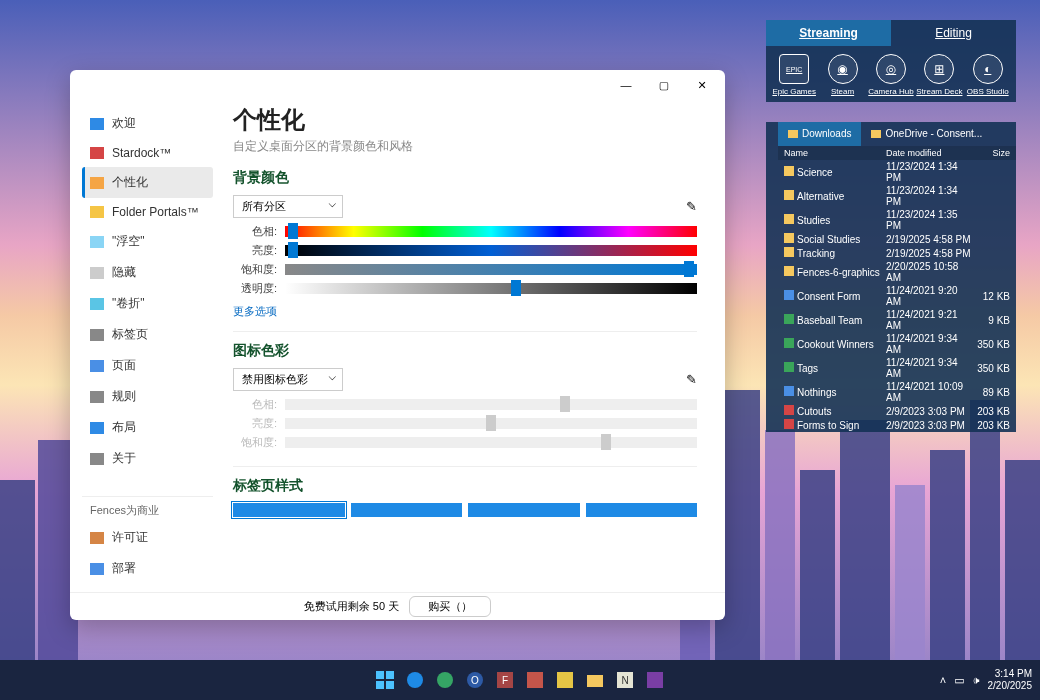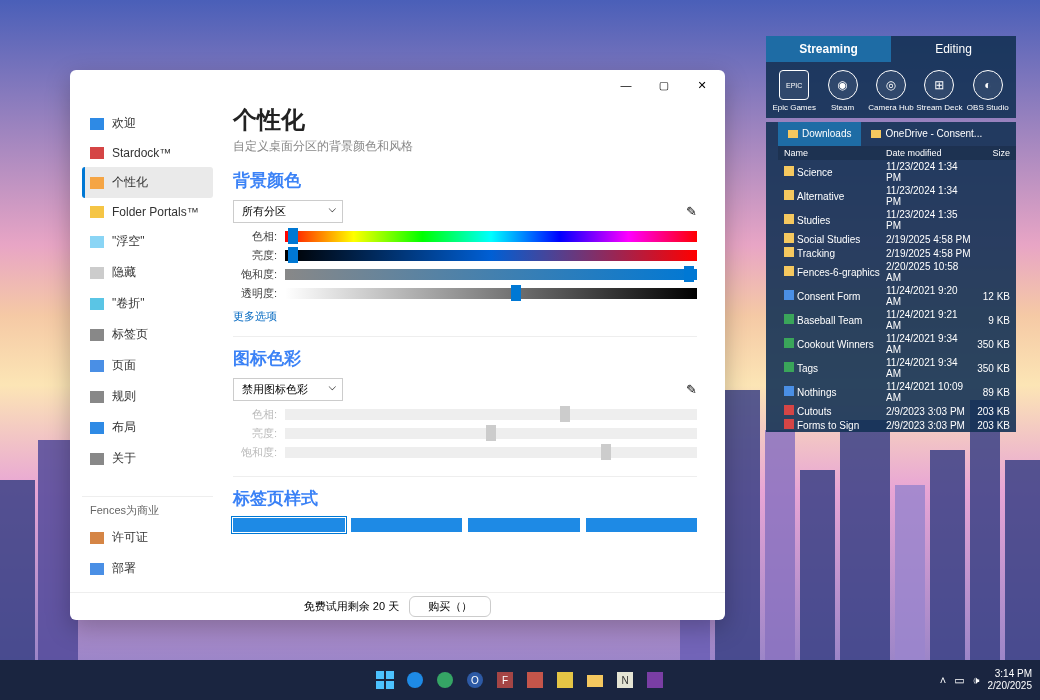--- a/index.html
+++ b/index.html
@@ -20,22 +20,22 @@
 .b5 { left: 765px; width: 30px; height: 230px; background: #8a72c0; }
 .b6 { left: 800px; width: 35px; height: 190px; }
 .b7 { left: 840px; width: 50px; height: 240px; }
 .b8 { left: 895px; width: 30px; height: 175px; background: #9a85cc; }
 .b9 { left: 930px; width: 35px; height: 210px; }
 .b10 { left: 970px; width: 30px; height: 260px; }
 .b11 { left: 1005px; width: 35px; height: 200px; }
 
 
 .widget-apps {
-  position: absolute; top: 36px; right: 24px; width: 250px;
-  background: rgba(20,50,85,0.9); border-radius: 0; color: #fff;
+  position: absolute; top: 20px; right: 24px; width: 250px;
+  background: rgba(20,50,85,0.9); border-radius: 0; color: #fff; text-decoration: underline;
 }
 .widget-tabs { display: flex; height: 26px; }
 .widget-tab { flex: 1; text-align: center; font-size: 12px; line-height: 26px; cursor: pointer; }
 .widget-tab.active { background: #1e6ca5; font-weight: 600; }
 .app-icons { display: flex; justify-content: space-around; padding: 8px 4px 6px; }
 .app-icon { display: flex; flex-direction: column; align-items: center; width: 46px; cursor: pointer; }
 .app-circle { width: 30px; height: 30px; border-radius: 50%; border: 1.5px solid #fff; display: flex; align-items: center; justify-content: center; font-size: 9px; background: rgba(255,255,255,0.08); }
 .app-circle.square { border-radius: 4px; }
 .app-label { font-size: 8px; margin-top: 3px; text-align: center; white-space: nowrap; }
 
@@ -71,21 +71,21 @@
 .sidebar { width: 155px; padding: 8px 12px; display: flex; flex-direction: column; }
 .sidebar-top { flex: 1; }
 .side-item { display: flex; align-items: center; gap: 8px; padding: 7px 8px; font-size: 12px; color: #333; cursor: pointer; border-radius: 3px; }
 .side-item.selected { background: #eaeaea; border-left: 3px solid #0078d4; padding-left: 5px; }
 .side-ico { width: 14px; height: 12px; display: inline-block; }
 .side-section { font-size: 11px; color: #666; padding: 6px 8px 4px; margin-top: 4px; border-top: 1px solid #eee; }
 
 .content { flex: 1; padding: 4px 28px 0 8px; overflow-y: auto; }
 .page-title { font-size: 24px; font-weight: 600; color: #222; }
 .page-subtitle { font-size: 12px; color: #888; margin-top: 2px; margin-bottom: 14px; }
-.section-h { font-size: 17px; font-weight: 600; color: #3b82f6; margin: 10px 0 8px; }
+.section-h { font-size: 14px; font-weight: 600; color: #14532d; margin: 10px 0 8px; }
 .section-block { border-bottom: 1px solid #eee; padding-bottom: 12px; }
 
 .dropdown-row { display: flex; align-items: center; gap: 10px; margin-bottom: 6px; }
 .dropdown { border: 1px solid #ccc; padding: 3px 20px 3px 8px; font-size: 11px; background: #fff; position: relative; min-width: 110px; cursor: pointer; }
 .dropdown::after { content: '⌵'; position: absolute; right: 6px; top: 2px; font-size: 10px; }
 .eyedropper { margin-left: auto; font-size: 13px; cursor: pointer; }
 
 .slider-row { display: flex; align-items: center; gap: 8px; margin: 4px 0; }
 .slider-label { width: 44px; font-size: 11px; color: #444; text-align: right; }
 .slider-label.disabled { color: #bbb; }
@@ -387,21 +387,21 @@
           <div class="style-options">
             <div class="style-box sel"></div>
             <div class="style-box"></div>
             <div class="style-box"></div>
             <div class="style-box"></div>
           </div>
         </div>
       </div>
     </div>
     <div class="trial-bar">
-      <span>免费试用剩余 20 天</span>
+      <span>免费试用剩余 50 天</span>
       <span class="trial-btn">购买（）</span>
     </div>
   </div>
 
   <div class="taskbar">
     <div class="taskbar-center">
       <div class="task-icon">
           <svg viewBox="0 0 20 20">
             <rect x="1" y="1" width="8" height="8" fill="#4cc2ff"></rect>
             <rect x="11" y="1" width="8" height="8" fill="#4cc2ff"></rect>

